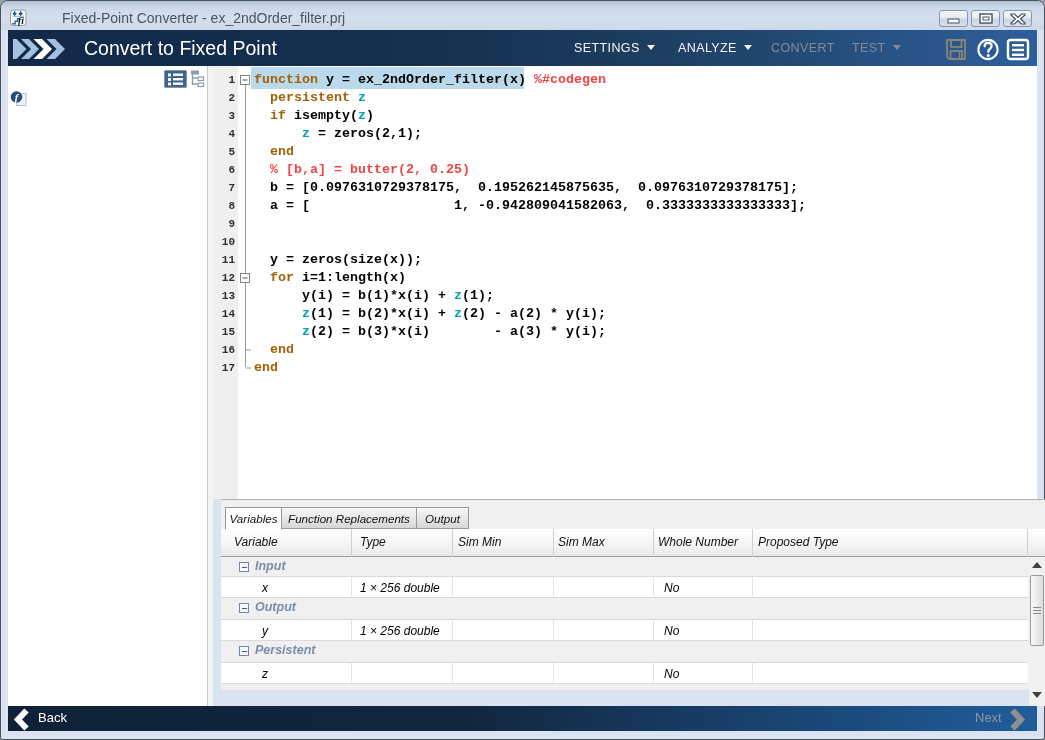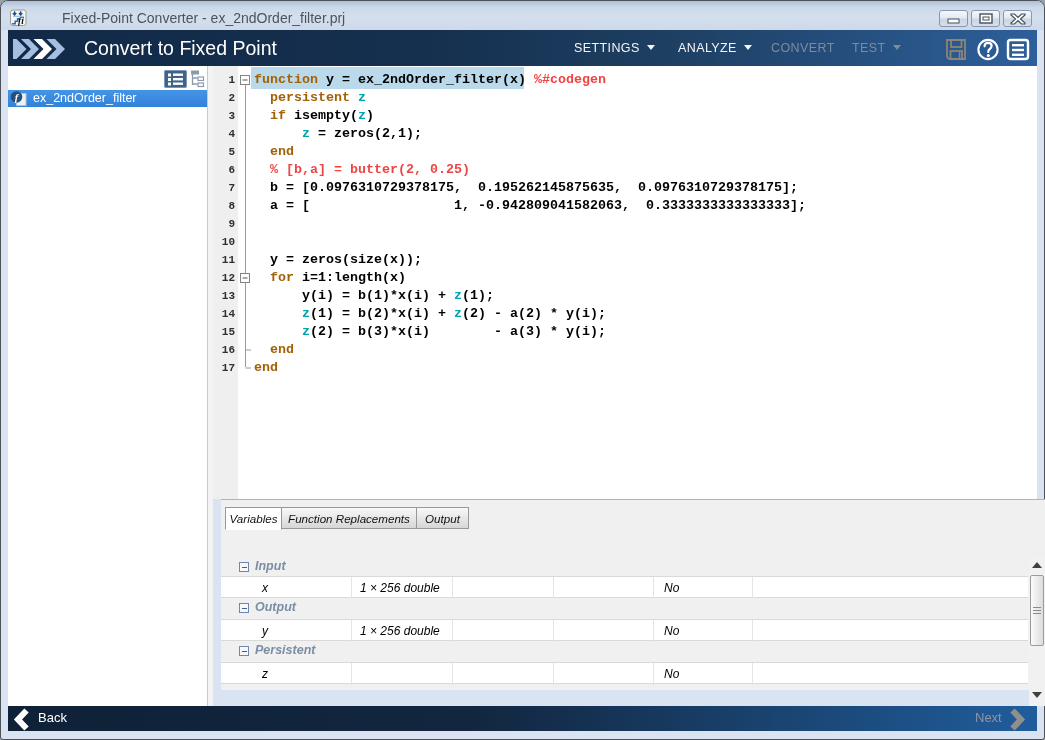--- a/index.html
+++ b/index.html
@@ -77,23 +77,20 @@
 <div class="abs winbtn" style="left:1003px;"></div>
 
 <div class="abs" id="toolbar"></div>
 <div class="abs" id="tb-title">Convert to Fixed Point</div>
 <div class="abs menu" style="left:574px;">SETTINGS<span class="caret"></span></div>
 <div class="abs menu" style="left:678px;">ANALYZE<span class="caret"></span></div>
 <div class="abs menu dis" style="left:771px;">CONVERT</div>
 <div class="abs menu dis" style="left:852px;">TEST<span class="caret dis"></span></div>
 
 <div class="abs" id="leftpanel">
-  <div class="abs" id="lp-sel">
-    <div class="abs lbl">ex_2ndOrder_filter</div>
-  </div>
 </div>
 <div class="abs" id="divider"></div>
 
 <div class="abs" id="editor">
   <div class="abs" id="gutter"></div>
   <pre class="abs" id="linenums">1
 2
 3
 4
 5
@@ -126,20 +123,34 @@
       <span class="tl">z</span>(1) = b(2)*x(i) + <span class="tl">z</span>(2) - a(2) * y(i);
       <span class="tl">z</span>(2) = b(3)*x(i)        - a(3) * y(i);
   <span class="kw">end</span>
 <span class="kw">end</span></pre>
 </div>
 
 <div class="abs" id="botpanel">
   <div class="abs tab on" style="left:4px; width:57px;">Variables</div>
   <div class="abs tab off" style="left:60px; width:136px;">Function Replacements</div>
   <div class="abs tab off" style="left:195px; width:53px;">Output</div>
+  <div class="abs" id="thead">
+    <div class="abs hcell" style="left:13px;">Variable</div>
+    <div class="abs hcell" style="left:139px;">Type</div>
+    <div class="abs hcell" style="left:237px;">Sim Min</div>
+    <div class="abs hcell" style="left:337px;">Sim Max</div>
+    <div class="abs hcell" style="left:437px;">Whole Number</div>
+    <div class="abs hcell" style="left:537px;">Proposed Type</div>
+    <div class="abs vline" style="left:130px;"></div>
+    <div class="abs vline" style="left:231px;"></div>
+    <div class="abs vline" style="left:332px;"></div>
+    <div class="abs vline" style="left:432px;"></div>
+    <div class="abs vline" style="left:531px;"></div>
+    <div class="abs vline" style="left:806px;"></div>
+  </div>
   <div class="abs row grp" style="top:57px; height:19.5px;">
       <div class="gbox"></div>
       <div class="glbl">Input</div>
     </div>
   <div class="abs row dat" style="top:76.5px;">
       <span class="cv" style="left:41px;">x</span>
       <span class="cv" style="left:139px;">1 × 256 double</span>
       <span class="cv" style="left:443px;">No</span>
       <i class="cline" style="left:130px;"></i>
       <i class="cline" style="left:231px;"></i>

